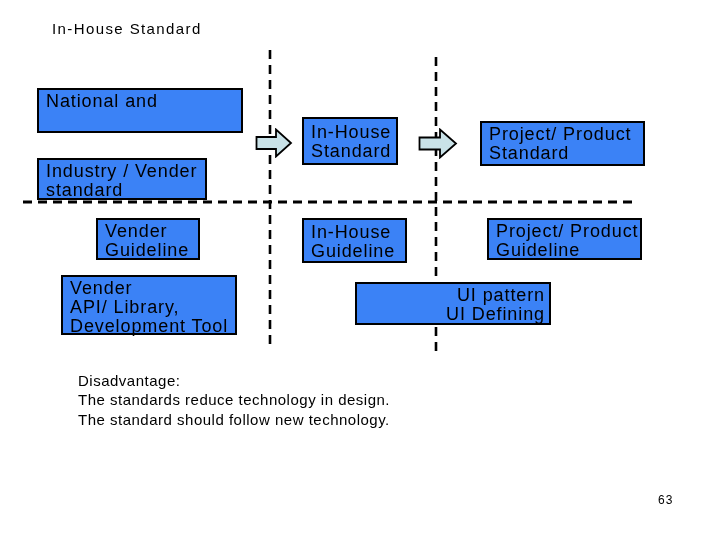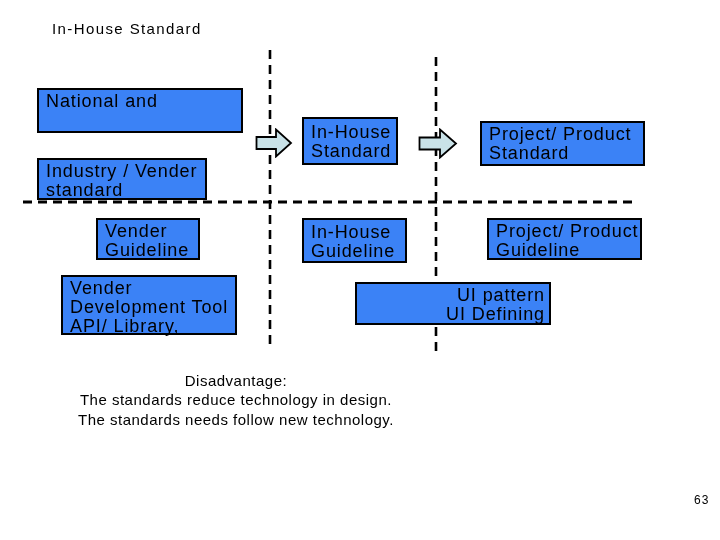--- a/index.html
+++ b/index.html
@@ -62,24 +62,24 @@
   .notes {
     position: absolute;
     left: 78px;
     top: 371px;
     font-size: 15px;
     line-height: 19.3px;
     letter-spacing: 0.5px;
     white-space: nowrap;
     z-index: 2;
   }
-  .notes span { display: block; text-align: center; }
+  .notes span { display: block; }
   .page-number {
     position: absolute;
-    left: 694px;
+    left: 658px;
     top: 493px;
     font-size: 12px;
     letter-spacing: 1px;
     z-index: 2;
     text-align: center;
   }
 </style>
 </head>
 <body>
 
@@ -129,30 +129,30 @@
     <span>Guideline</span>
   </div>
 
   <div class="dbox box-pp-guide">
     <span>Project/ Product</span>
     <span>Guideline</span>
   </div>
 
   <div class="dbox box-vapi">
     <span>Vender</span>
+    <span>API/ Library,</span>
     <span>Development Tool</span>
-    <span>API/ Library,</span>
   </div>
 
   <div class="dbox box-uipat">
     <span>UI pattern</span>
     <span>UI Defining</span>
   </div>
 
   <div class="notes">
     <span>Disadvantage:</span>
     <span>The standards reduce technology in design.</span>
-    <span>The standards needs follow new technology.</span>
+    <span>The standard should follow new technology.</span>
   </div>
 
   <div class="page-number">63</div>
 
 </div>
 
 </body></html>

